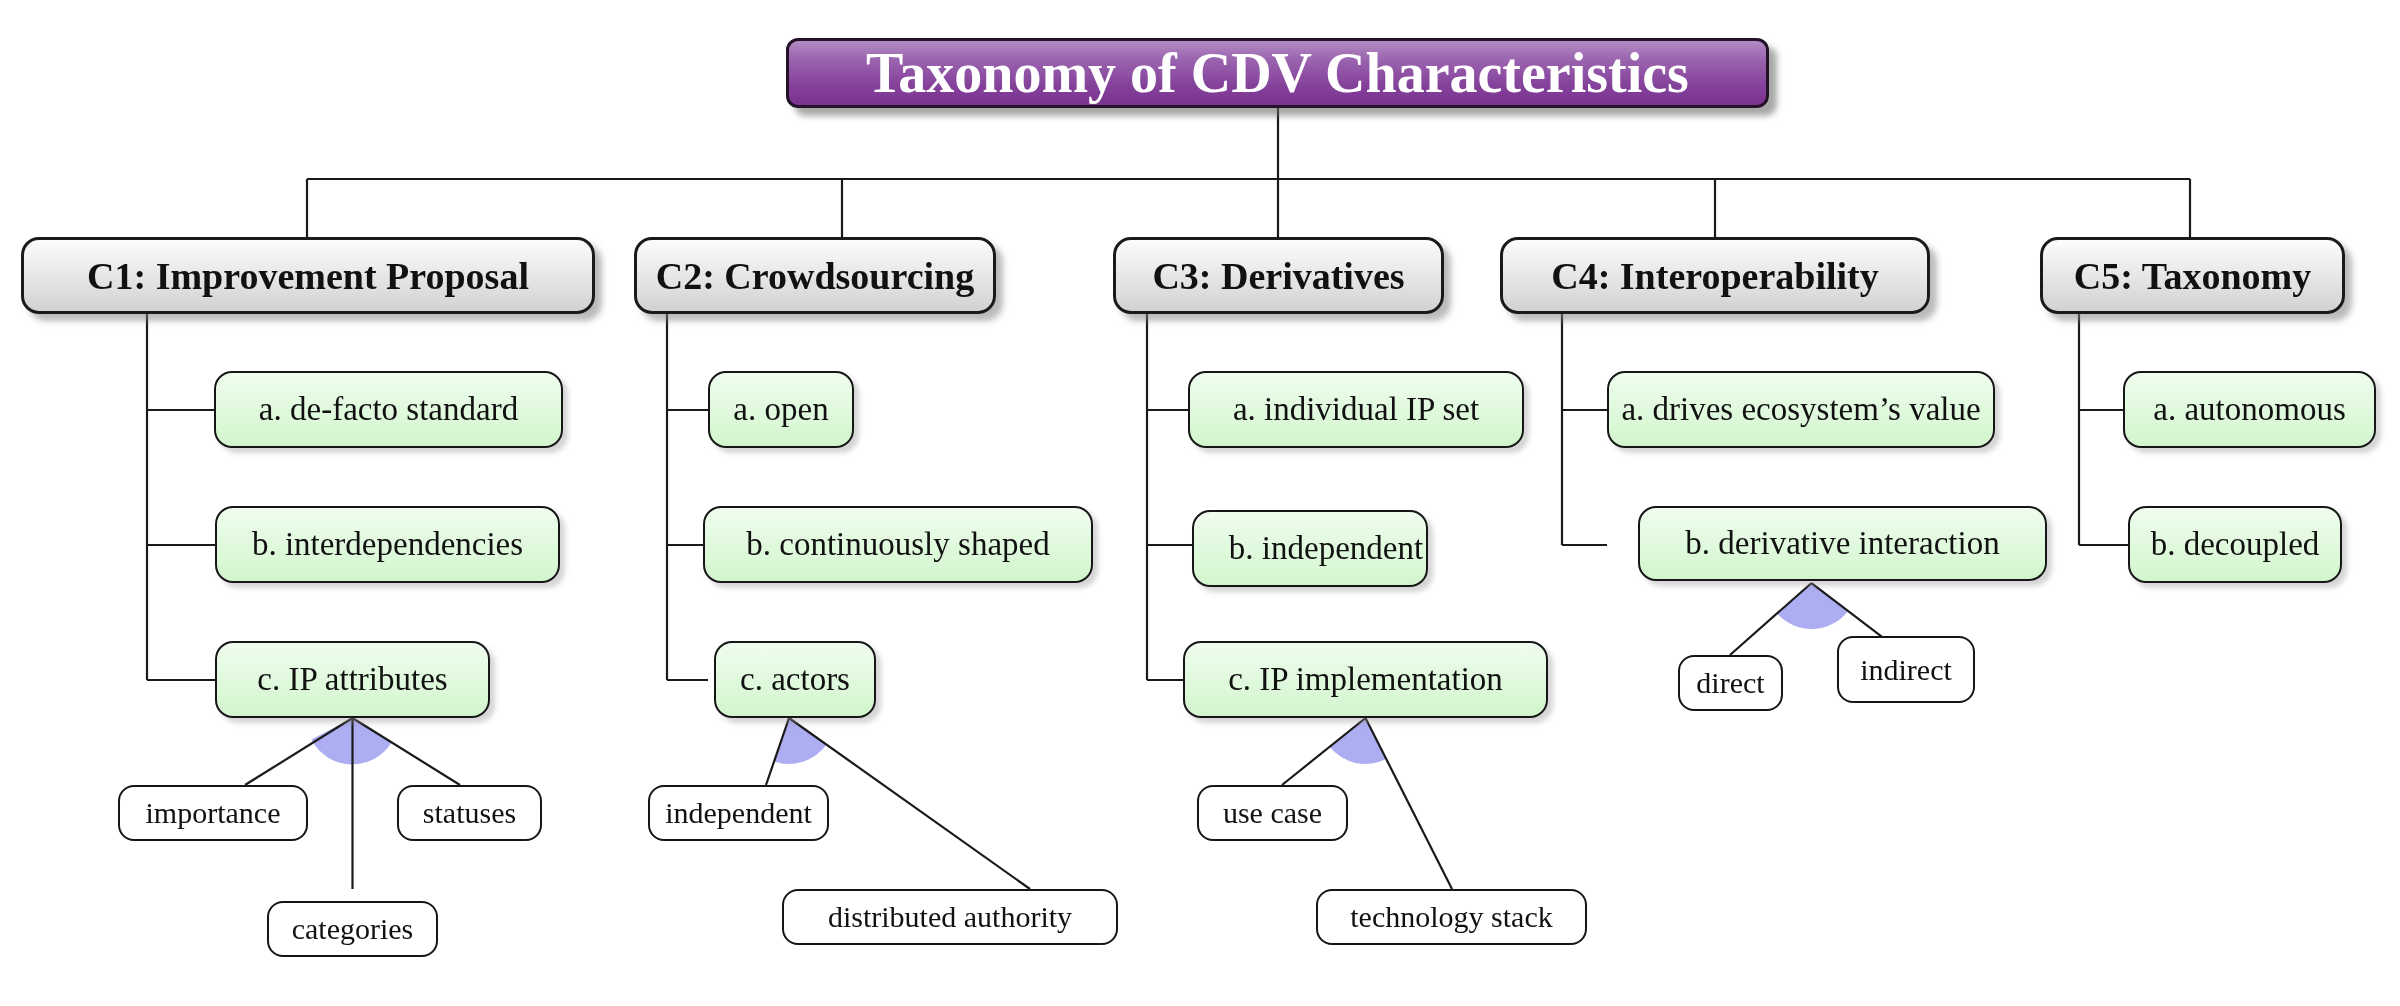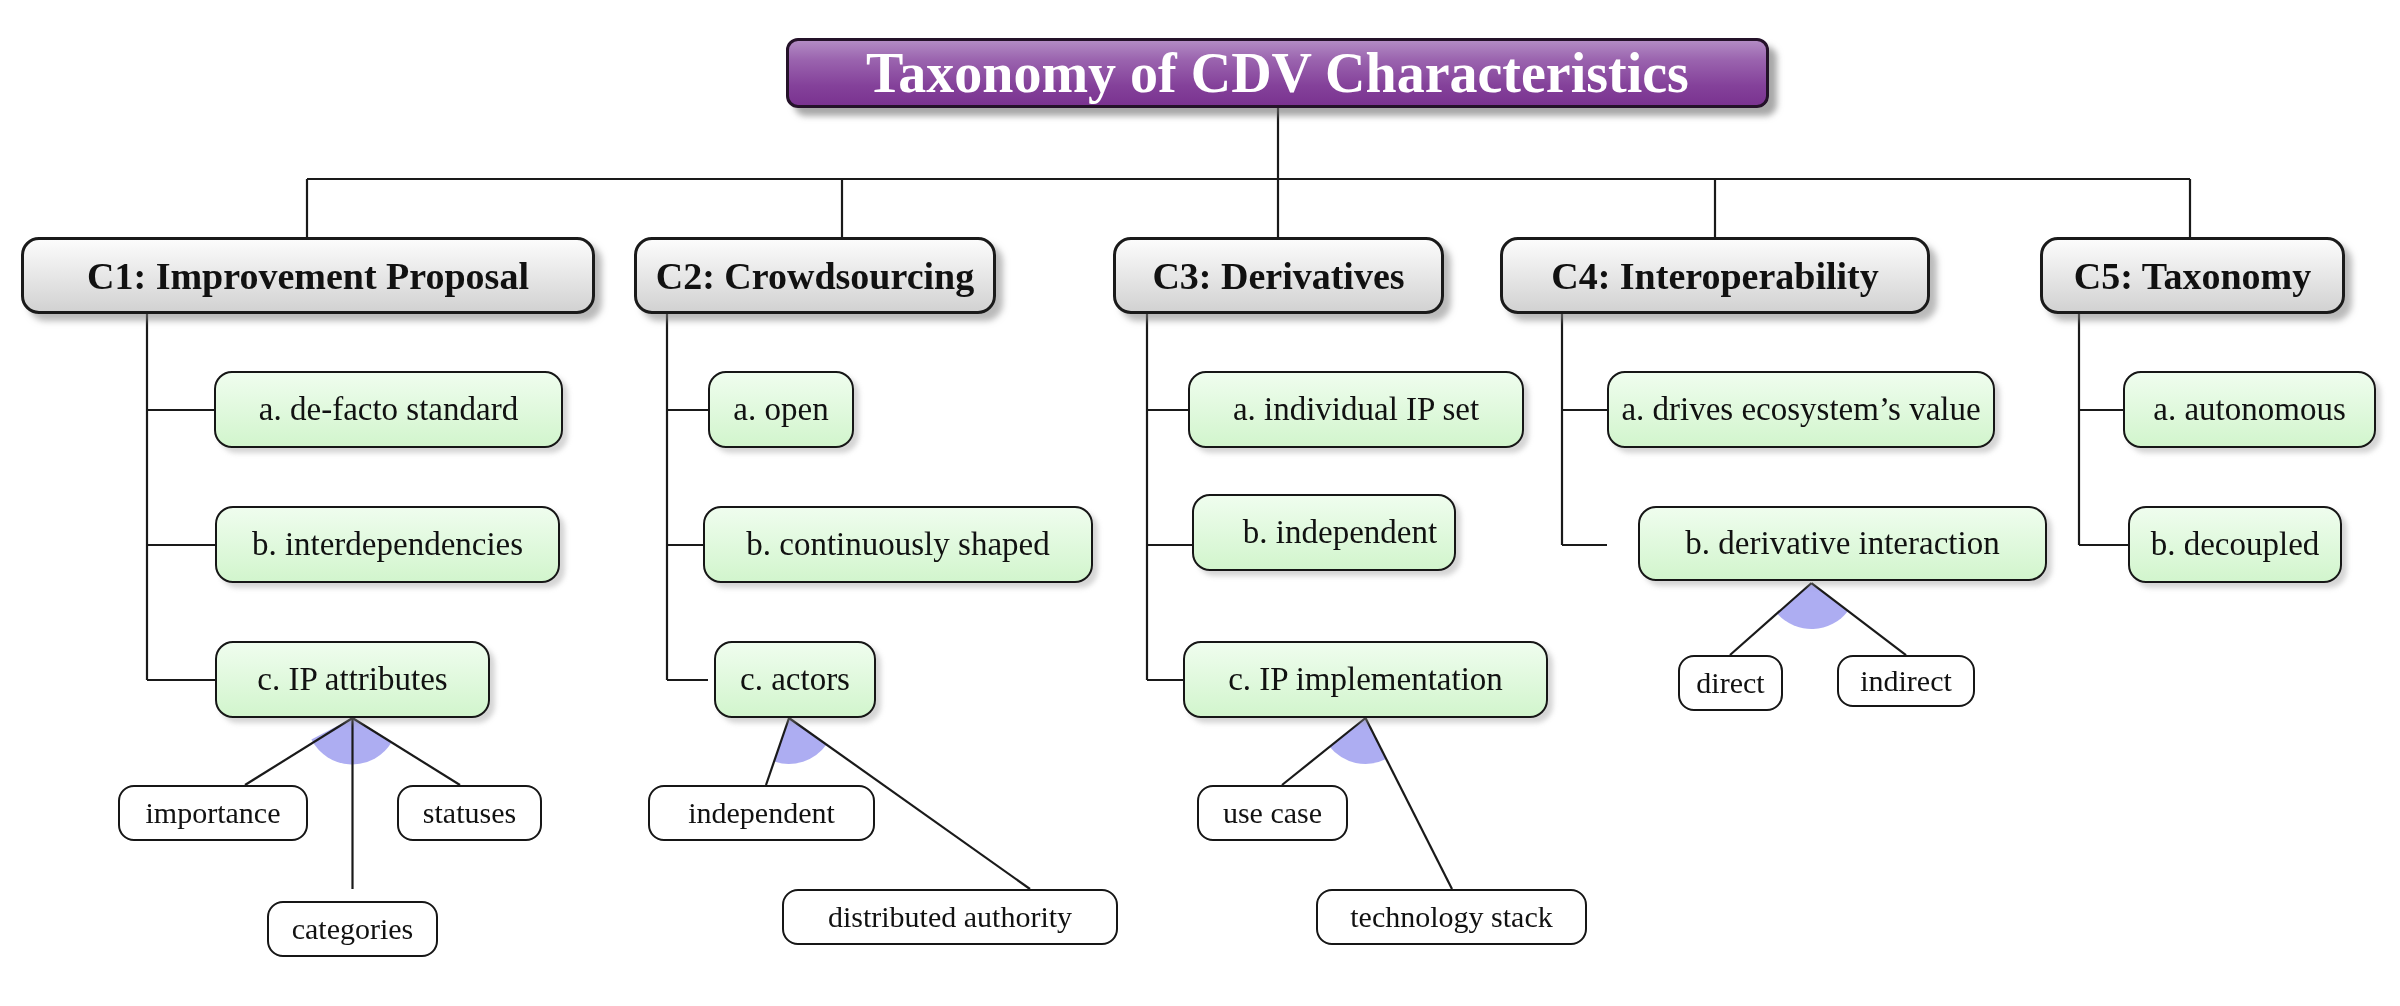--- a/index.html
+++ b/index.html
@@ -119,35 +119,35 @@
 
   <div class="node item-node" style="left:214px;top:371px;width:349px;height:77px;">a. de-facto standard</div>
   <div class="node item-node" style="left:215px;top:506px;width:345px;height:77px;">b. interdependencies</div>
   <div class="node item-node" style="left:215px;top:641px;width:275px;height:77px;">c. IP attributes</div>
 
   <div class="node item-node" style="left:708px;top:371px;width:146px;height:77px;">a. open</div>
   <div class="node item-node" style="left:703px;top:506px;width:390px;height:77px;">b. continuously shaped</div>
   <div class="node item-node" style="left:714px;top:641px;width:162px;height:77px;">c. actors</div>
 
   <div class="node item-node" style="left:1188px;top:371px;width:336px;height:77px;">a. individual IP set</div>
-  <div class="node item-node" style="left:1192px;top:494px;width:264px;height:77px;padding-left:32px;">b. independent</div>
+  <div class="node item-node" style="left:1192px;top:510px;width:236px;height:77px;padding-left:32px;">b. independent</div>
   <div class="node item-node" style="left:1183px;top:641px;width:365px;height:77px;">c. IP implementation</div>
 
   <div class="node item-node" style="left:1607px;top:371px;width:388px;height:77px;">a. drives ecosystem’s value</div>
   <div class="node item-node" style="left:1607px;top:506px;width:409px;height:75px;margin-left:31px;">b. derivative interaction</div>
 
   <div class="node item-node" style="left:2123px;top:371px;width:253px;height:77px;">a. autonomous</div>
   <div class="node item-node" style="left:2128px;top:506px;width:214px;height:77px;">b. decoupled</div>
 
   <div class="node leaf-node" style="left:118px;top:785px;width:190px;height:56px;">importance</div>
   <div class="node leaf-node" style="left:267px;top:889px;width:171px;height:56px;margin-top:12px;">categories</div>
   <div class="node leaf-node" style="left:397px;top:785px;width:145px;height:56px;">statuses</div>
 
-  <div class="node leaf-node" style="left:648px;top:785px;width:227px;height:56px;">independent</div>
+  <div class="node leaf-node" style="left:648px;top:785px;width:181px;height:56px;">independent</div>
   <div class="node leaf-node" style="left:782px;top:889px;width:336px;height:56px;">distributed authority</div>
 
   <div class="node leaf-node" style="left:1197px;top:785px;width:151px;height:56px;">use case</div>
   <div class="node leaf-node" style="left:1316px;top:889px;width:271px;height:56px;">technology stack</div>
 
   <div class="node leaf-node" style="left:1678px;top:655px;width:105px;height:56px;">direct</div>
-  <div class="node leaf-node" style="left:1837px;top:655px;width:138px;height:52px;font-family:Liberation Serif, serif;">indirect</div>
+  <div class="node leaf-node" style="left:1837px;top:636px;width:138px;height:67px;font-family:Liberation Serif, serif;">indirect</div>
 
 </div>
 
 </body></html>

